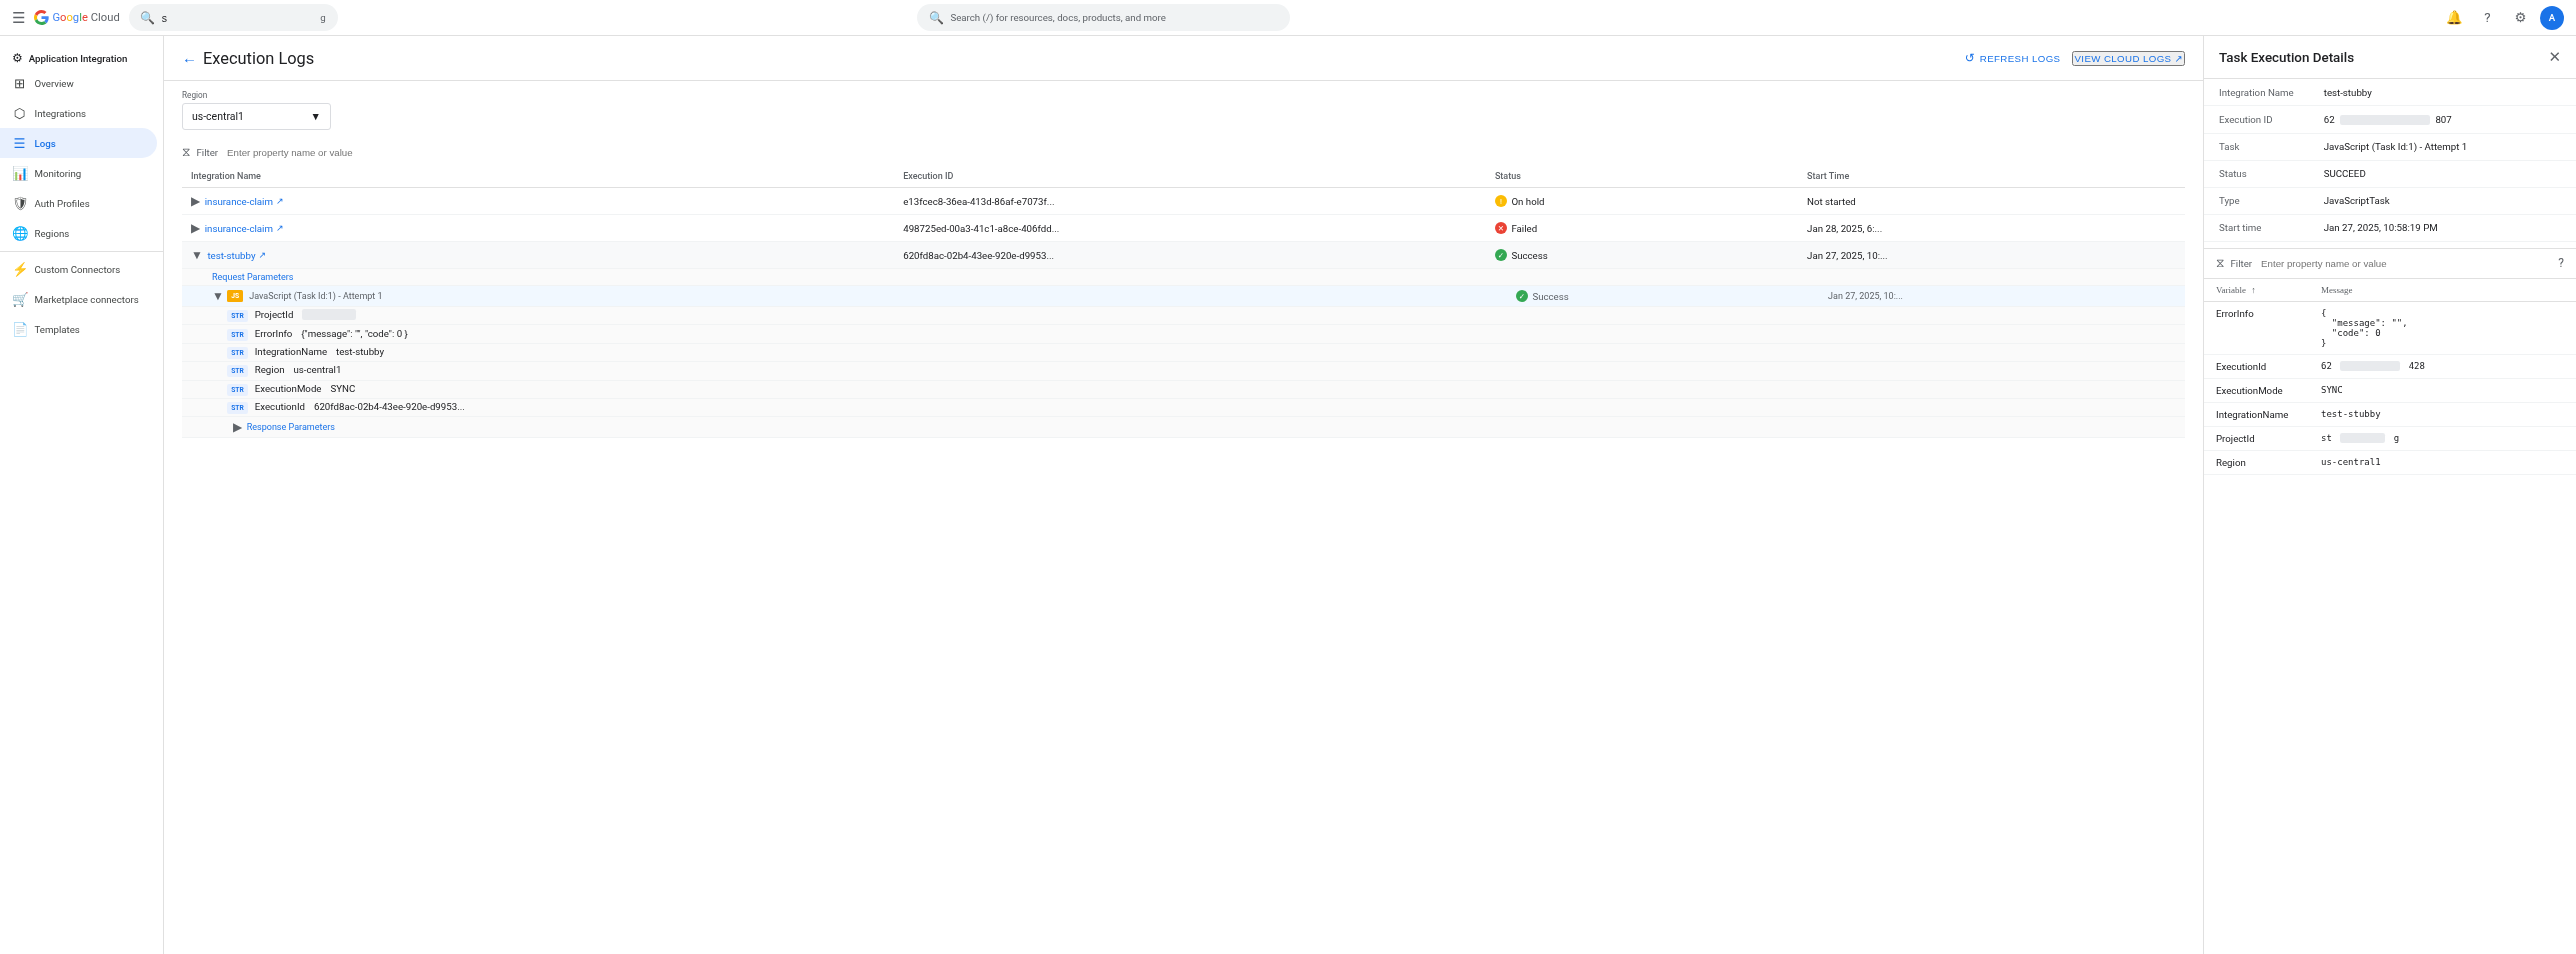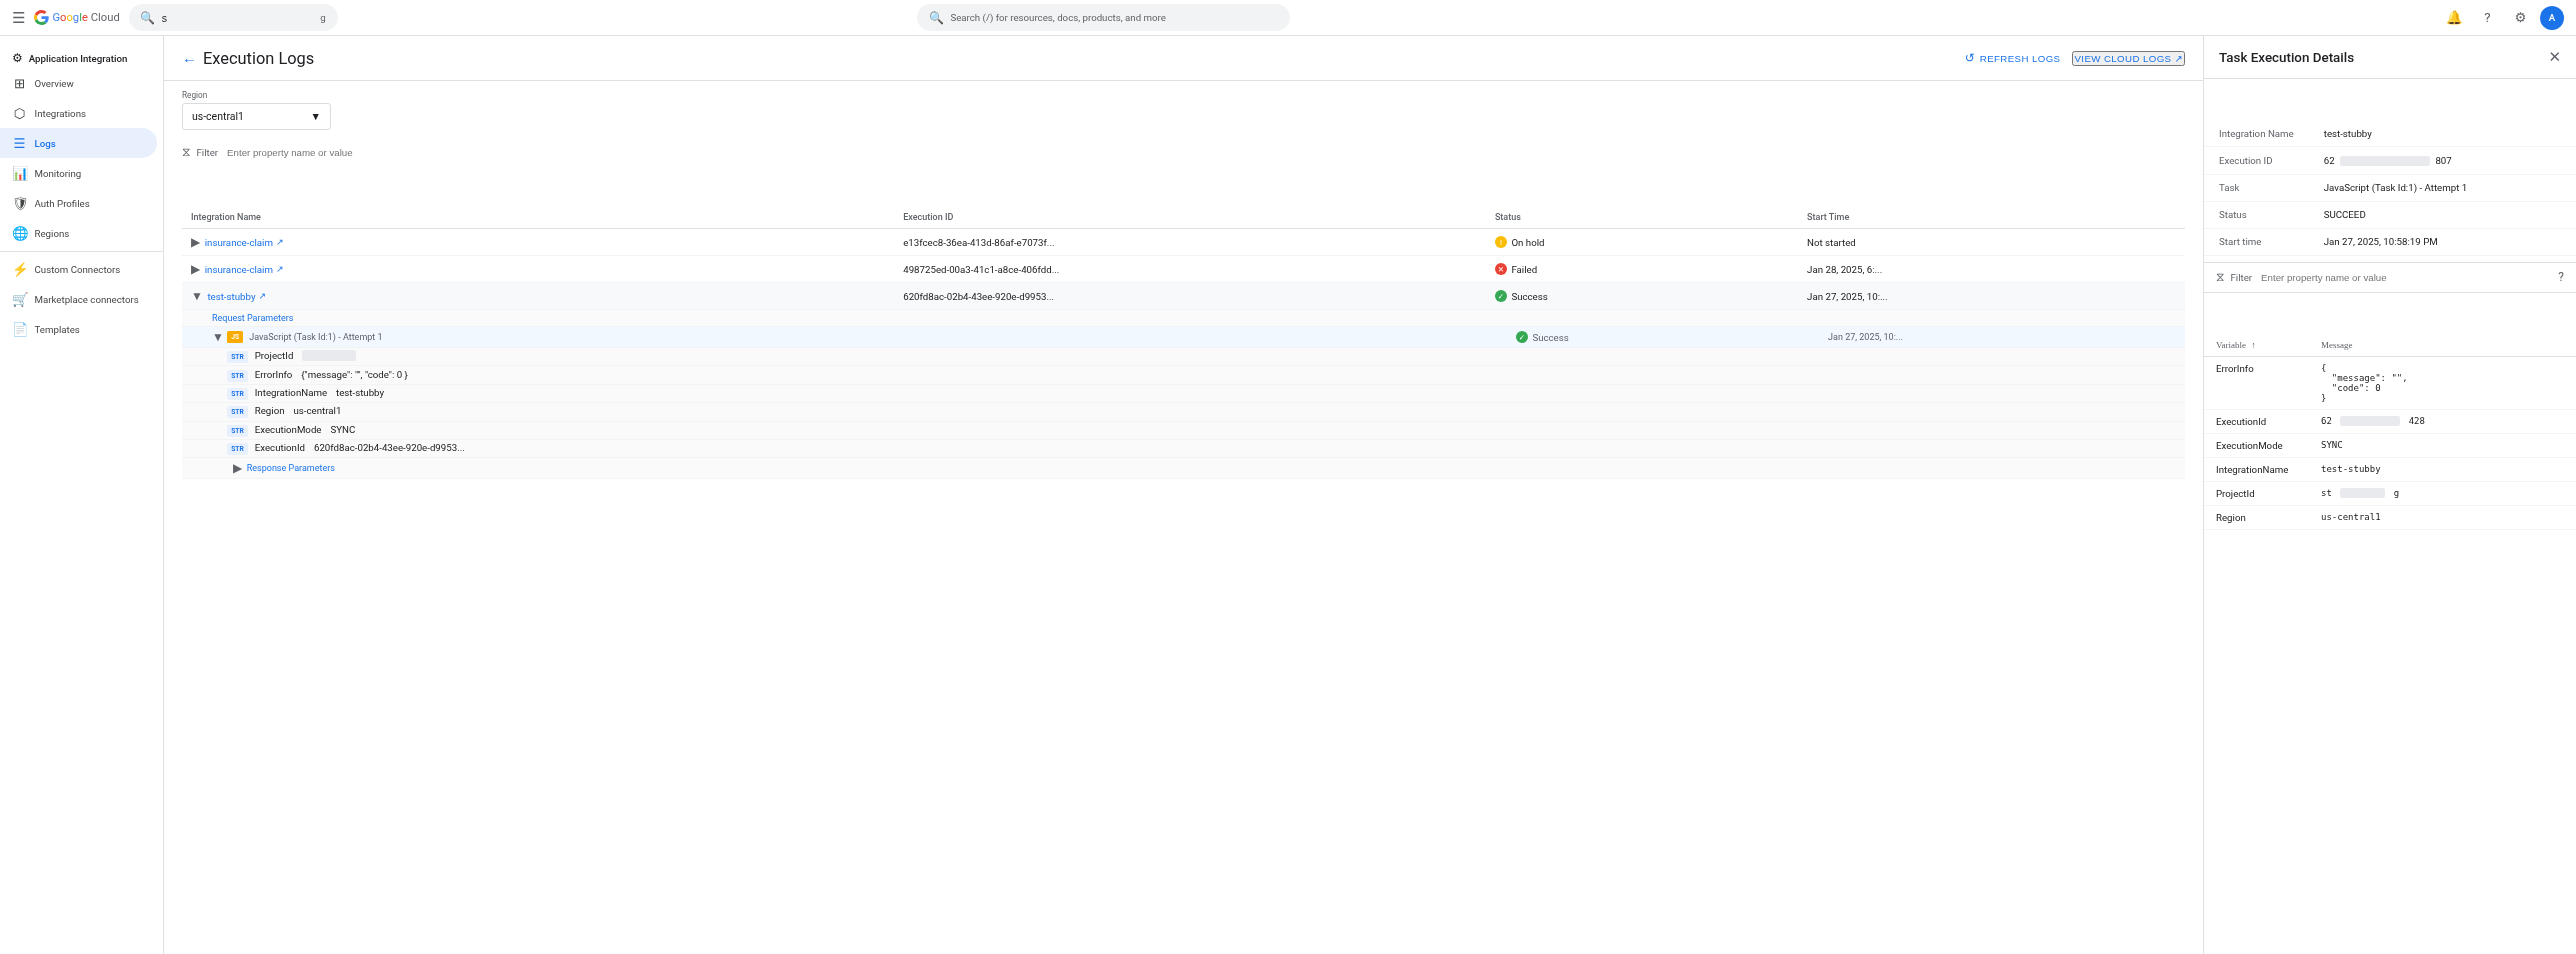--- a/index.html
+++ b/index.html
@@ -46,21 +46,21 @@
     .region-label { font-size: 8.2px; color: #5f6368; margin-bottom: 3px; }
     .region-select { display: flex; align-items: center; border: 0.7px solid #dadce0; border-radius: 3px; padding: 6px 9px; font-size: 10.5px; color: #202124; cursor: pointer; width: 149px; justify-content: space-between; }
 
     
     .filter-bar { display: flex; align-items: center; padding: 6px 18px; gap: 6px; flex-shrink: 0; }
     .filter-icon { color: #5f6368; font-size: 12px; }
     .filter-input { border: none; outline: none; font-size: 9.7px; color: #5f6368; flex: 1; }
 
     
     .table-container { flex: 1; overflow-y: auto; padding: 0 18px; }
-    table { width: 100%; border-collapse: collapse; margin-top: 41px; }
+    table { width: 100%; border-collapse: collapse; }
     th { text-align: left; font-size: 9px; font-weight: 500; color: #5f6368; padding: 6px 9px; border-bottom: 0.7px solid #e0e0e0; white-space: nowrap; }
     td { padding: 6px 9px; border-bottom: 0.7px solid #f1f3f4; font-size: 9.7px; vertical-align: middle; }
     .row-expanded td { background: #f8f9fa; }
 
     .expand-btn { cursor: pointer; color: #5f6368; font-size: 12px; }
     .integration-link { color: #1a73e8; text-decoration: none; display: flex; align-items: center; gap: 3px; }
     .external-link-icon { font-size: 9px; color: #1a73e8; }
 
     .status-badge { display: flex; align-items: center; gap: 4.5px; font-size: 9.7px; }
     .status-dot { width: 12px; height: 12px; border-radius: 50%; display: flex; align-items: center; justify-content: center; font-size: 7.5px; flex-shrink: 0; }
@@ -391,20 +391,24 @@
           </tr>
           <tr>
             <td>Task</td>
             <td>JavaScript (Task Id:1) - Attempt 1</td>
           </tr>
           <tr>
             <td>Status</td>
             <td>SUCCEED</td>
           </tr>
           <tr>
+            <td>Type</td>
+            <td>JavaScriptTask</td>
+          </tr>
+          <tr>
             <td>Start time</td>
             <td>Jan 27, 2025, 10:58:19 PM</td>
           </tr>
         </tbody>
       </table>
 
       <div class="panel-filter-bar">
         <span style="color:#5f6368;font-size:12px;">⧖</span>
         <span style="font-size:9.7px;color:#5f6368;margin-right:3px;">Filter</span>
         <input class="panel-filter-input" type="text" placeholder="Enter property name or value" style="">

